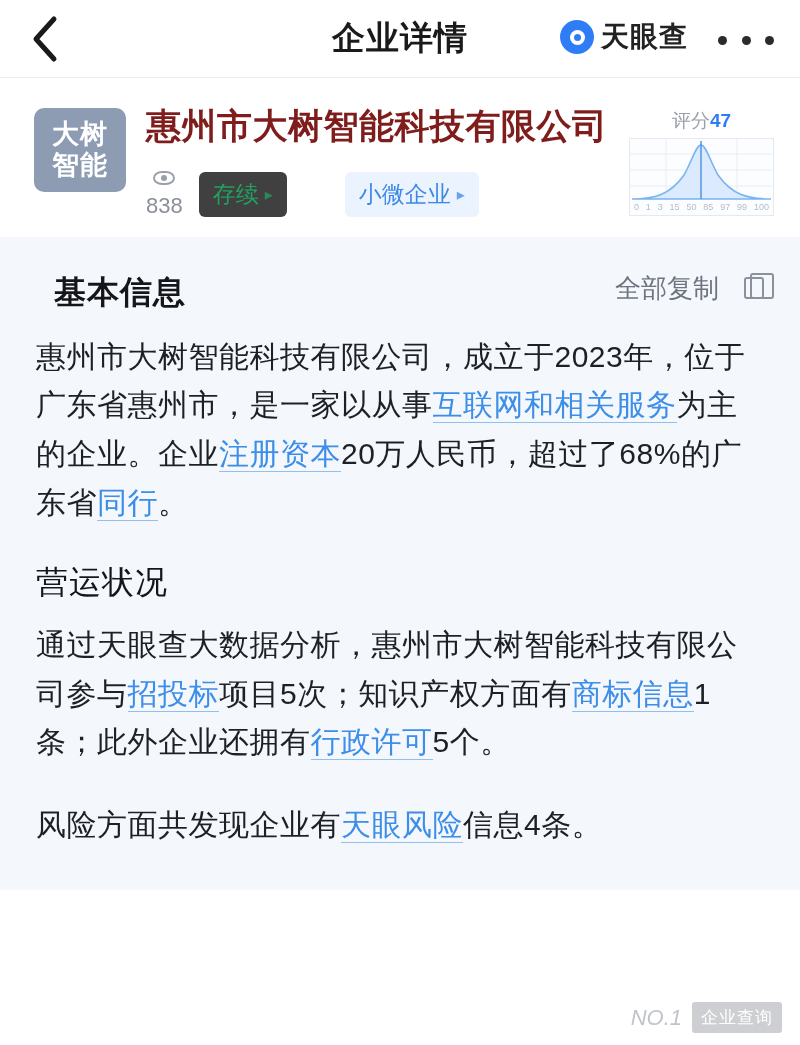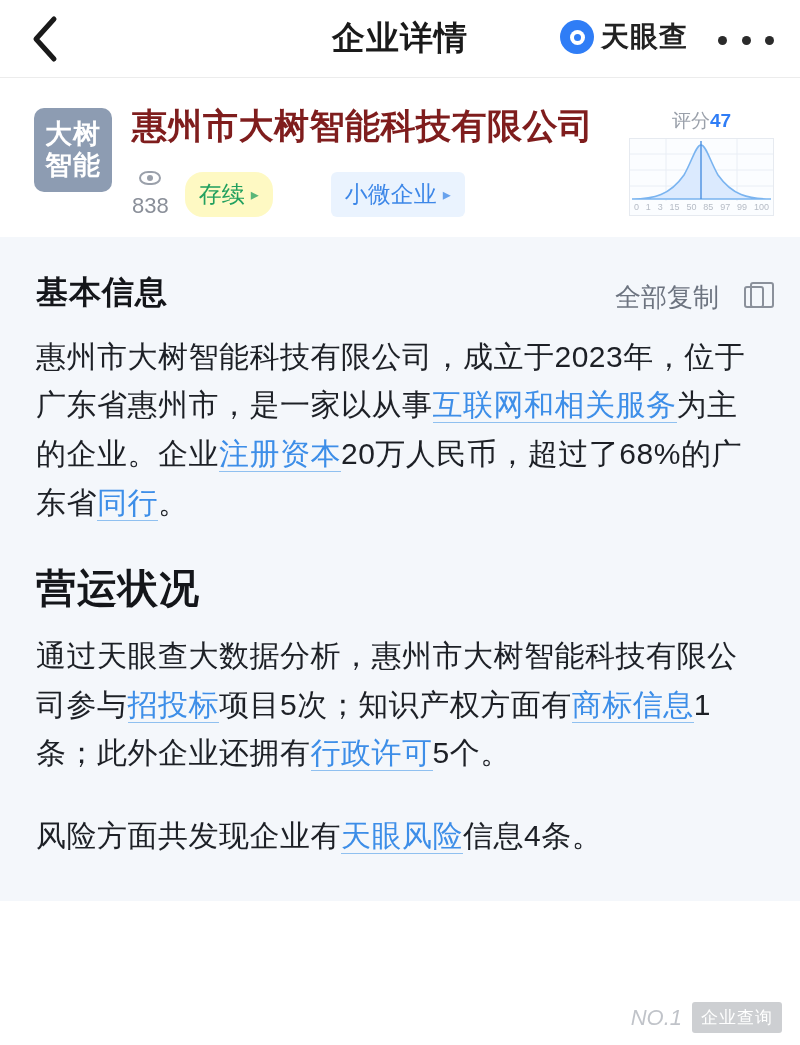--- a/index.html
+++ b/index.html
@@ -102,21 +102,21 @@
     position: relative;
     padding: 26px 34px 18px 34px;
     background: #ffffff;
   }
   .company-row {
     display: flex;
     align-items: flex-start;
   }
   .logo {
     flex: 0 0 auto;
-    width: 78px;
+    width: 92px;
     height: 84px;
     border-radius: 10px;
     background: #8d9cb2;
     color: #fff;
     font-size: 27px;
     font-weight: bold;
     line-height: 1.16;
     display: flex;
     flex-direction: column;
     align-items: center;
@@ -168,23 +168,22 @@
   .tag {
     display: inline-flex;
     align-items: center;
     gap: 6px;
     font-size: 23px;
     padding: 7px 14px;
     border-radius: 6px;
     font-weight: 500;
   }
   .tag.status {
-    background: #fef9c3;
+    background: #404040;
     color: #22a05f;
-    border-radius: 18px;
   }
   .tag.scale {
     background: #eaf3fe;
     color: #3d87e8;
     margin-left: 42px;
   }
   .tag .arrow {
     font-size: 16px;
     opacity: .75;
   }
@@ -220,23 +219,24 @@
   }
 
   
   .content {
     background: #f4f7fb;
     padding: 34px 36px 40px 36px;
     min-height: 560px;
   }
   .sec-head {
     display: flex;
-    align-items: flex-end;
+    align-items: flex-start;
     justify-content: space-between;
     margin-bottom: 18px;
+    margin-left: 18px;
   }
   .sec-title {
     font-size: 32px;
     font-weight: bold;
     color: #14161a;
     letter-spacing: 1px;
   }
   .copy-all {
     display: flex;
     align-items: center;
@@ -269,22 +269,22 @@
   .lnk {
     color: #3d8ee8;
     border-bottom: 1px solid #8fc0f0;
     padding-bottom: 1px;
   }
   .sec {
     margin-bottom: 34px;
   }
   .sec:last-child { margin-bottom: 0; }
   .sec-title2 {
-    font-size: 40px;
-    font-weight: bold;
+    font-size: 32px;
+    font-weight: normal;
     color: #14161a;
     letter-spacing: 1px;
     margin-bottom: 16px;
   }
 
   
   .watermark {
     position: absolute;
     right: 18px;
     bottom: 12px;

